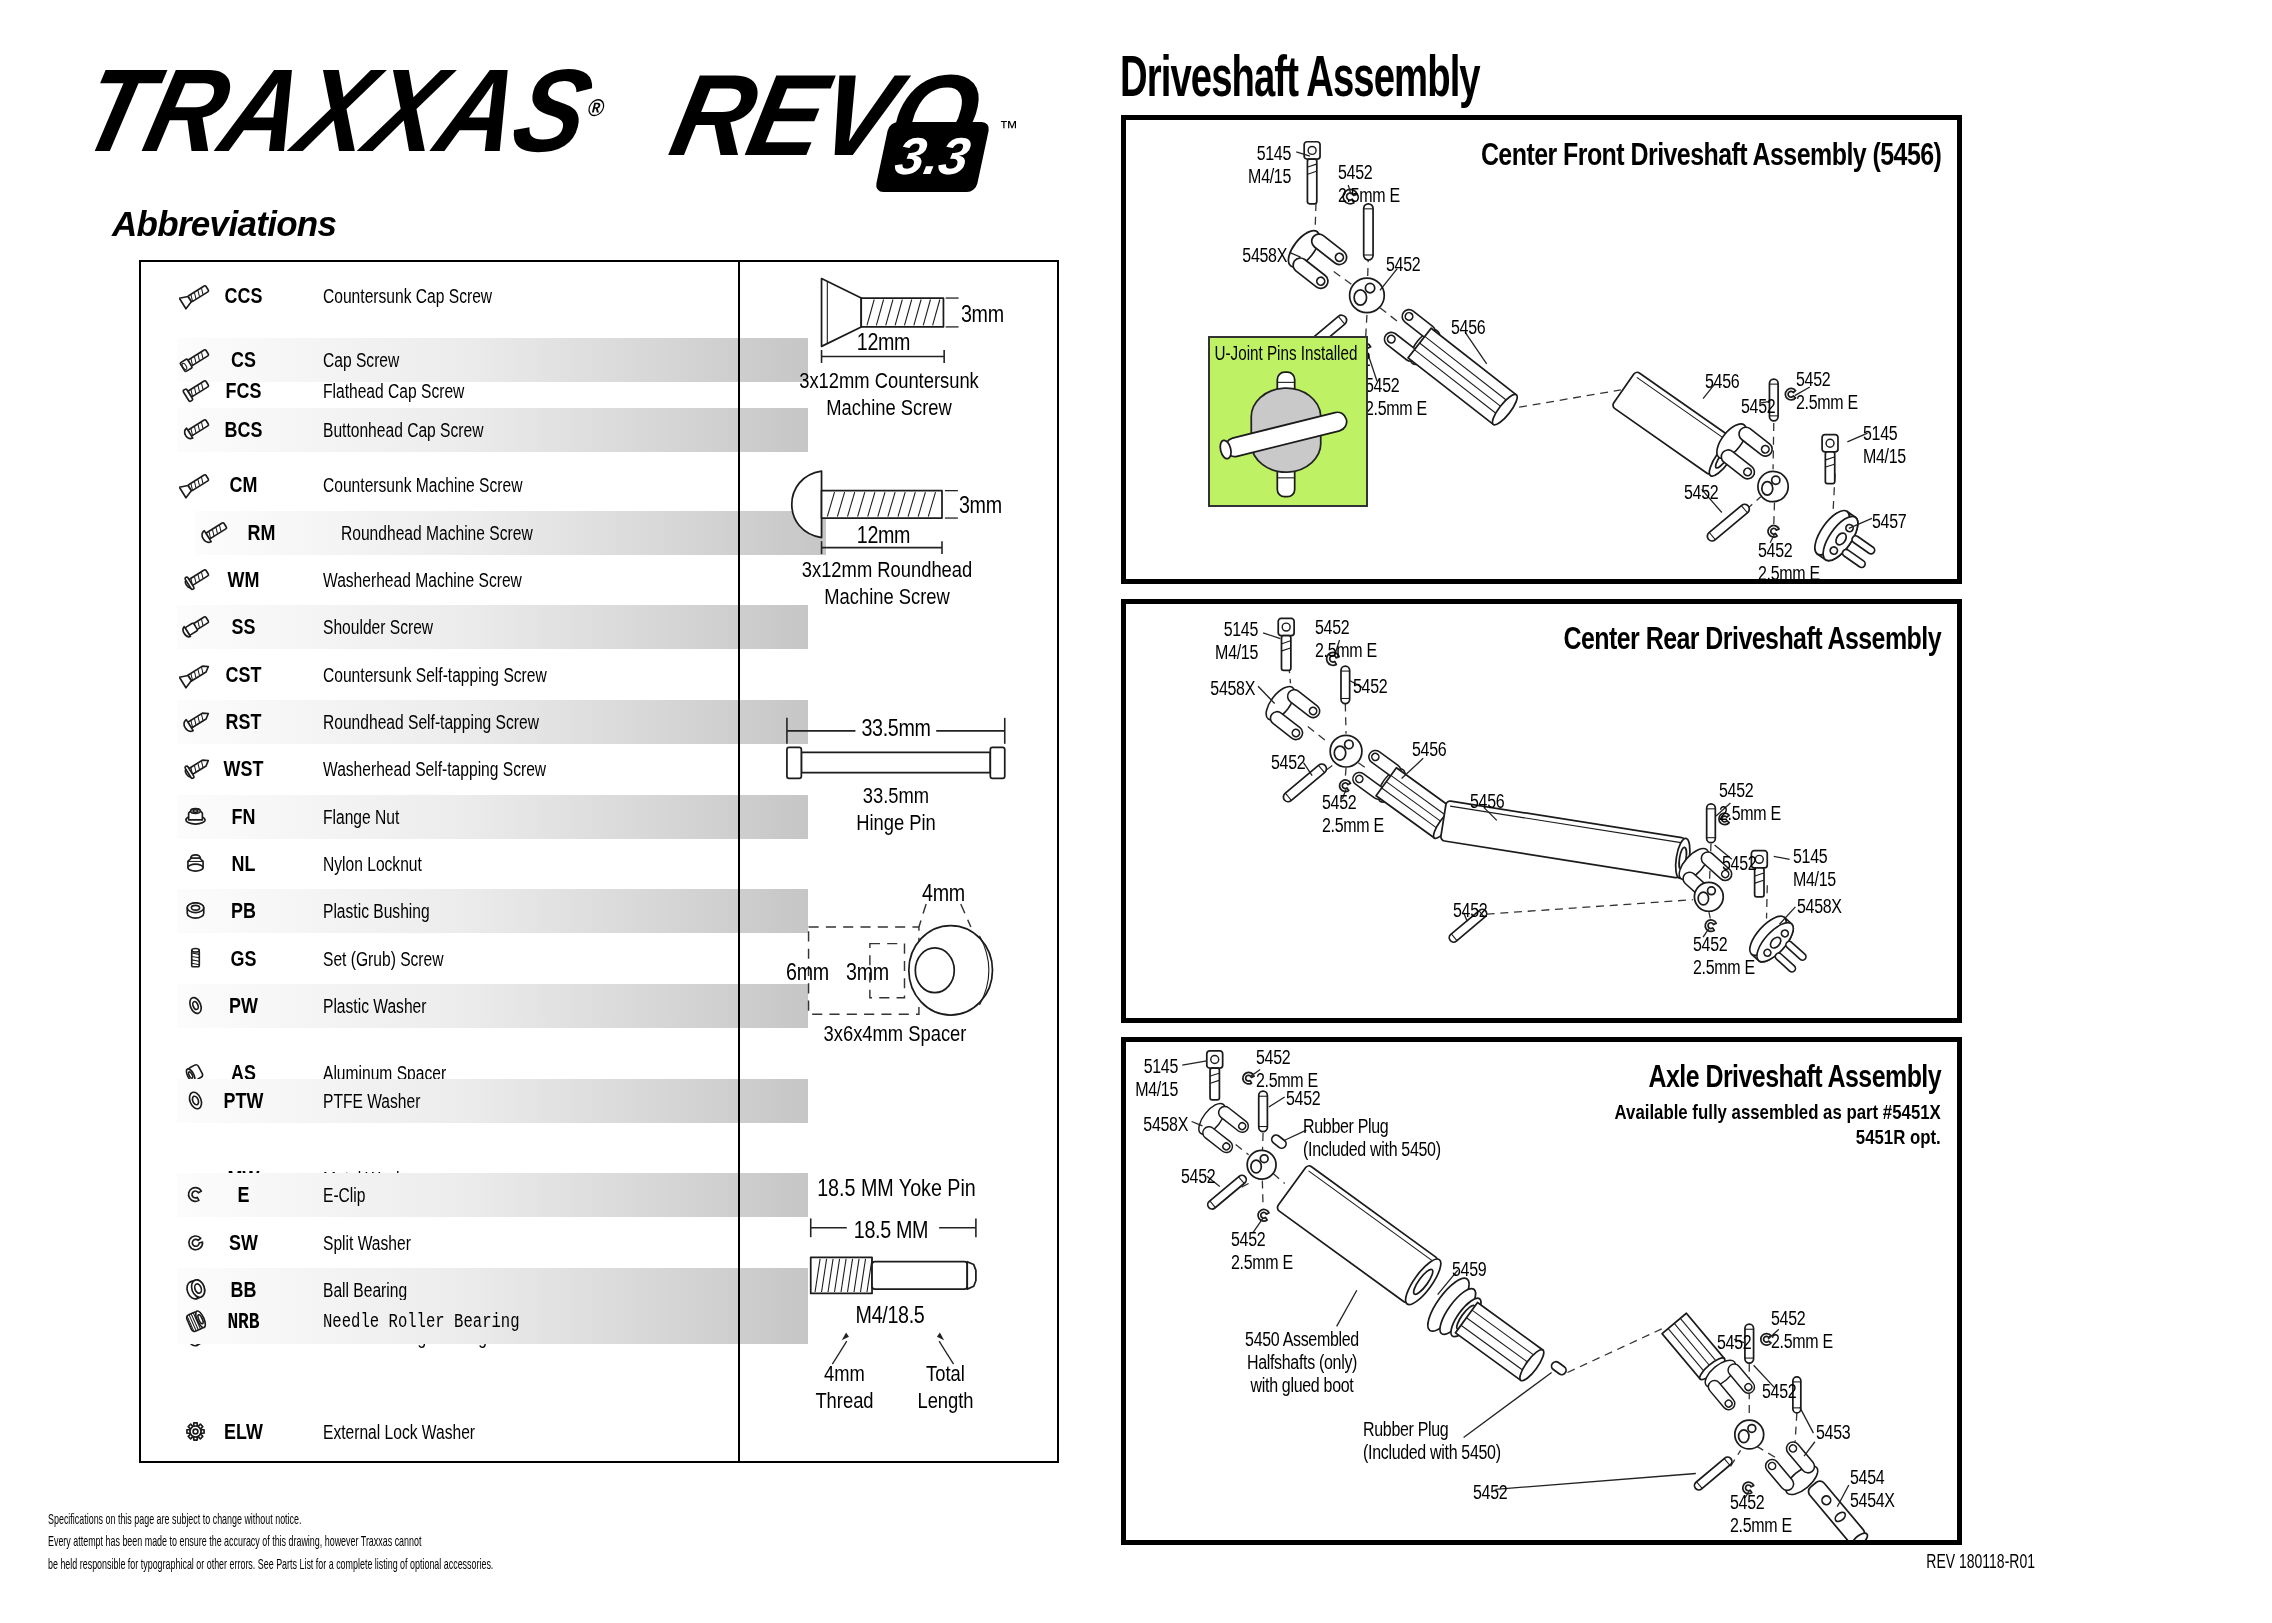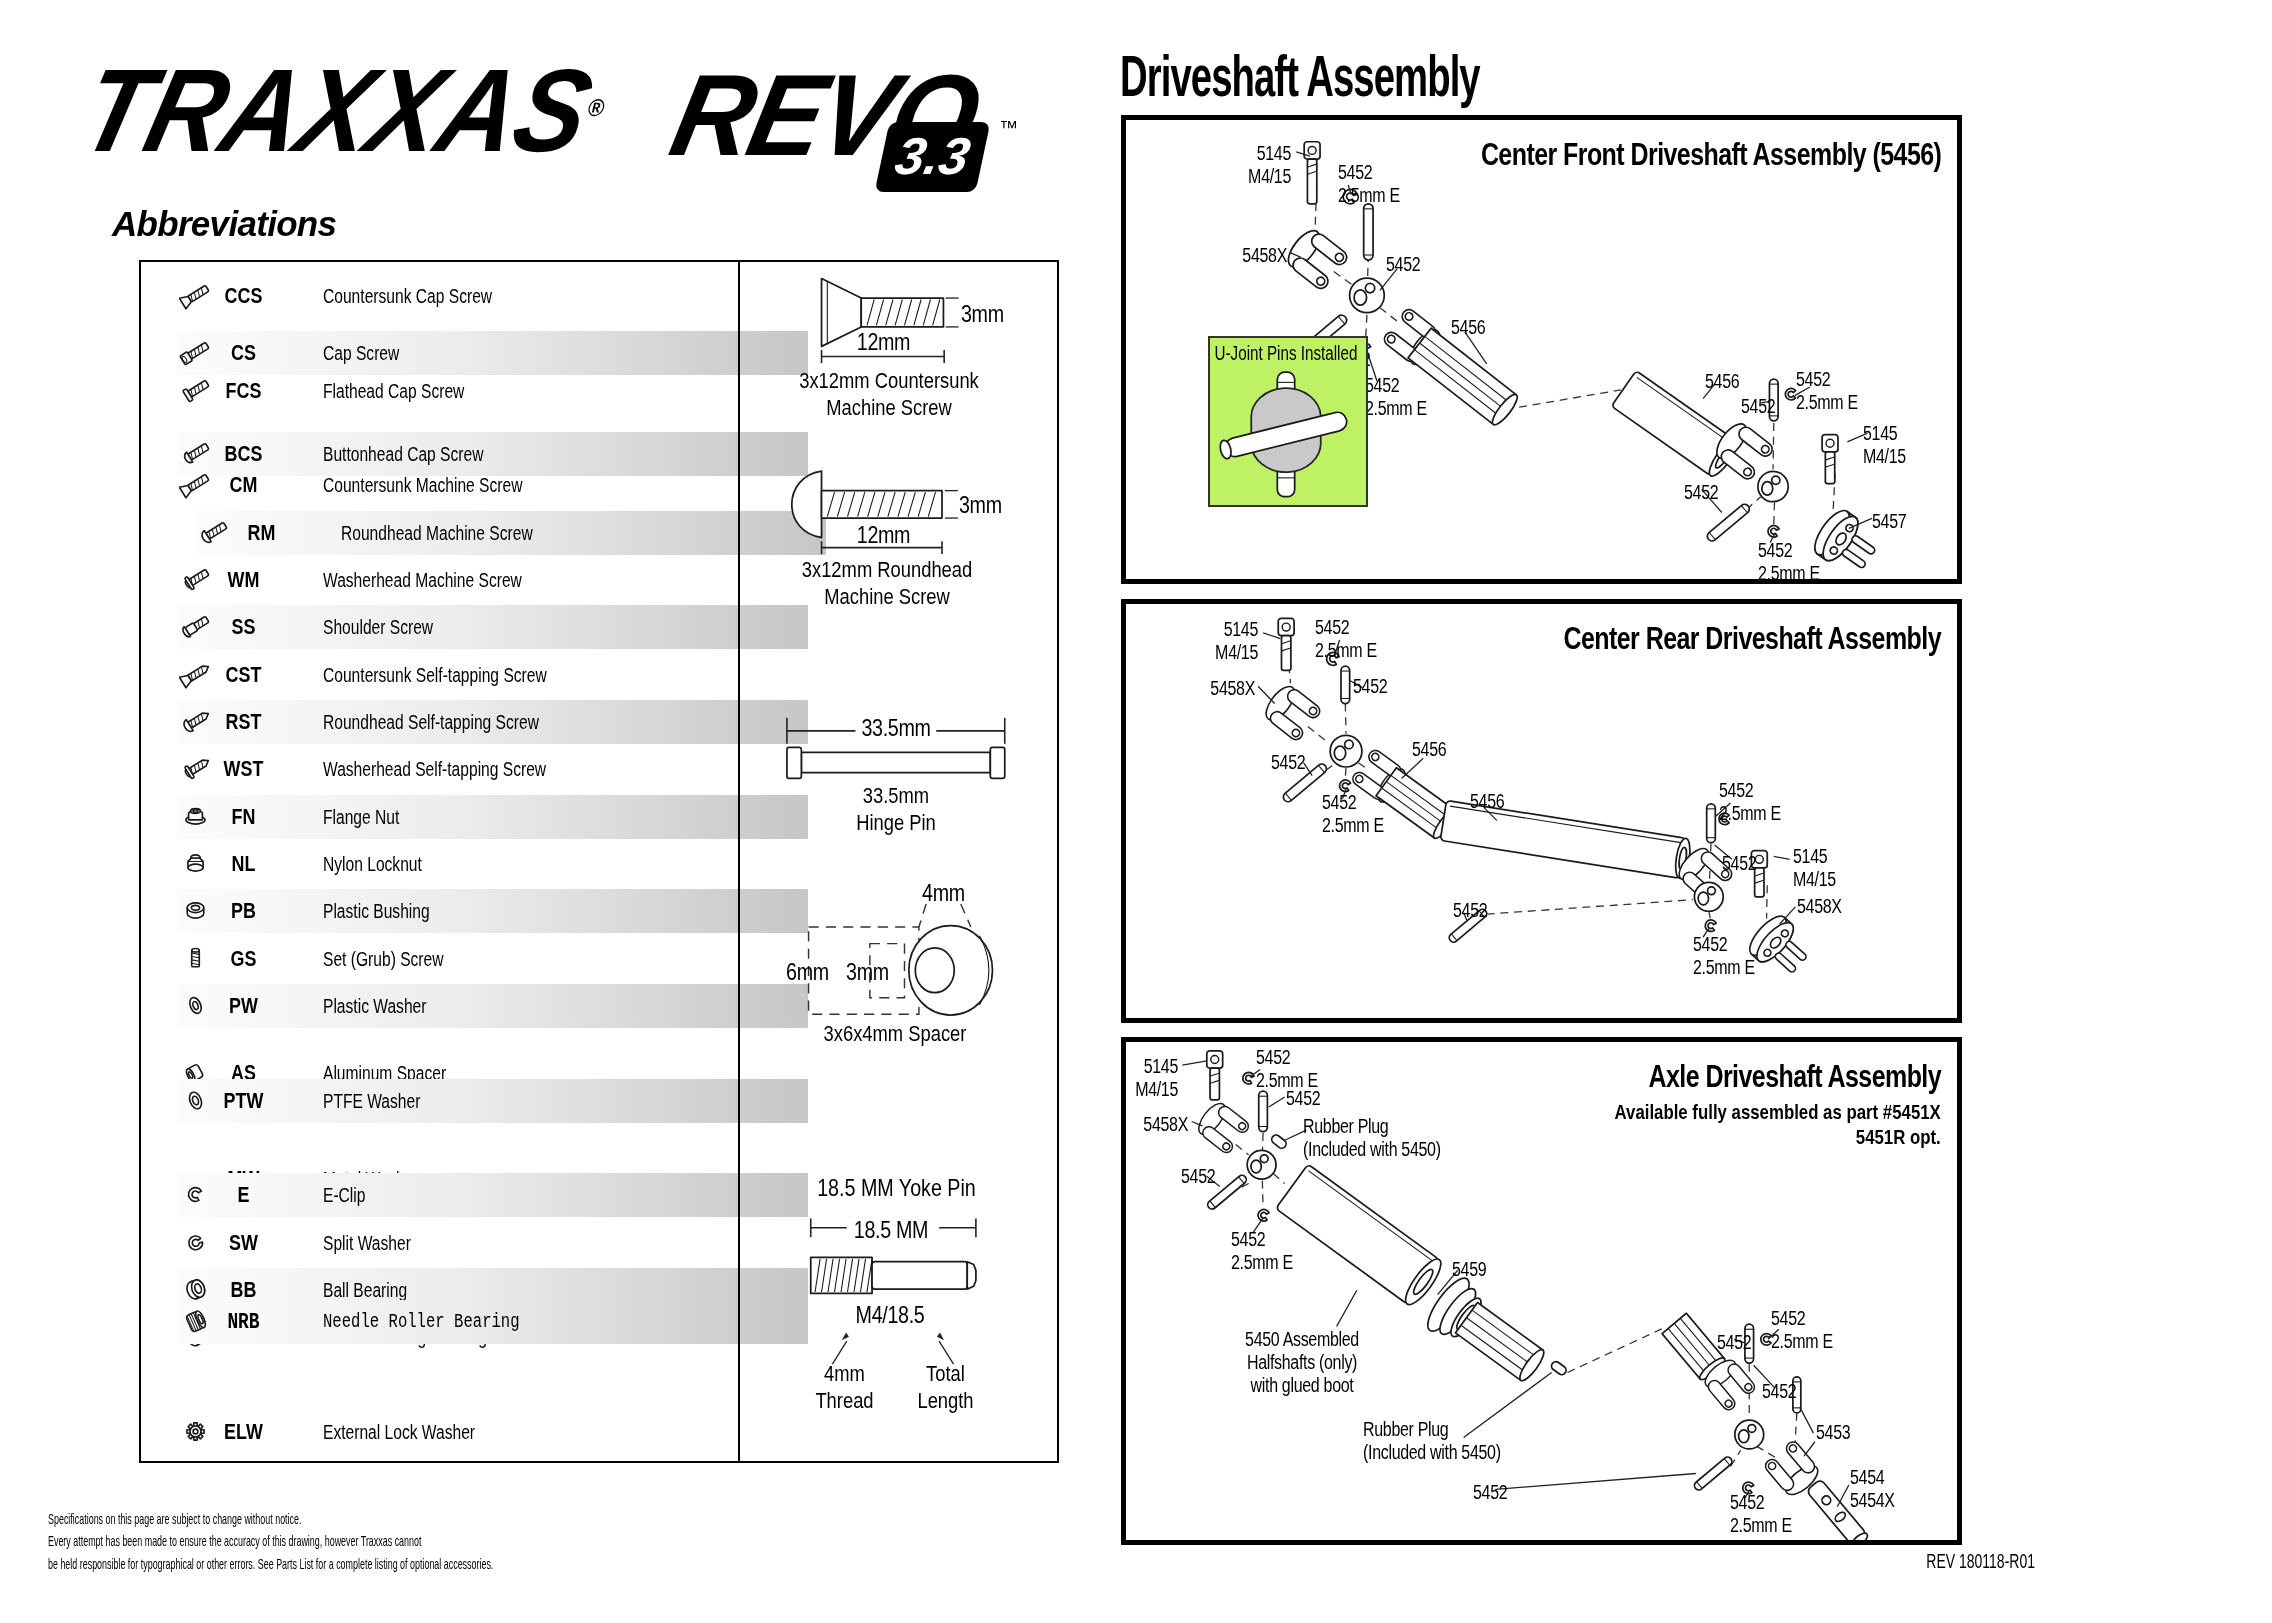--- a/index.html
+++ b/index.html
@@ -94,21 +94,21 @@
               <line class="t" x1="-5" y1="-4.5" x2="-8" y2="4.5"></line>
               <line class="t" x1="1" y1="-4.5" x2="-2" y2="4.5"></line>
               <line class="t" x1="7" y1="-4.5" x2="4" y2="4.5"></line>
               <line class="t" x1="13" y1="-4.5" x2="10" y2="4.5"></line>
               <path class="p" d="M-22,-9 L-10,-4.5 L-10,4.5 L-22,9 Z"></path>
             </g>
           </svg>
           <div class="abbr">CCS</div>
           <div class="desc">Countersunk Cap Screw</div>
         </div>
-        <div class="arow" style="top: 67px;">
+        <div class="arow" style="top: 74px;">
           <div class="band"></div>
           <svg class="icon" width="33" height="35" viewBox="0 0 46 48">
             <g transform="translate(23,24) rotate(-32)">
               <rect class="p" x="-10" y="-5" width="30" height="10" rx="2"></rect>
               <line class="t" x1="-5" y1="-4.5" x2="-8" y2="4.5"></line>
               <line class="t" x1="1" y1="-4.5" x2="-2" y2="4.5"></line>
               <line class="t" x1="7" y1="-4.5" x2="4" y2="4.5"></line>
               <line class="t" x1="13" y1="-4.5" x2="10" y2="4.5"></line>
               <rect class="p" x="-22" y="-7.5" width="12" height="15" rx="2"></rect>
               <ellipse class="t" cx="-19" cy="0" rx="2.5" ry="5"></ellipse>
@@ -124,21 +124,21 @@
               <line class="t" x1="-5" y1="-4.5" x2="-8" y2="4.5"></line>
               <line class="t" x1="1" y1="-4.5" x2="-2" y2="4.5"></line>
               <line class="t" x1="7" y1="-4.5" x2="4" y2="4.5"></line>
               <line class="t" x1="13" y1="-4.5" x2="10" y2="4.5"></line>
               <rect class="p" x="-16" y="-9.5" width="6" height="19" rx="2"></rect>
             </g>
           </svg>
           <div class="abbr">FCS</div>
           <div class="desc">Flathead Cap Screw</div>
         </div>
-        <div class="arow" style="top: 168px; text-decoration: underline;">
+        <div class="arow" style="top: 144px; text-decoration: underline;">
           <div class="band"></div>
           <svg class="icon" width="33" height="35" viewBox="0 0 46 48">
             <g transform="translate(23,24) rotate(-32)">
               <rect class="p" x="-10" y="-5" width="30" height="10" rx="2"></rect>
               <line class="t" x1="-5" y1="-4.5" x2="-8" y2="4.5"></line>
               <line class="t" x1="1" y1="-4.5" x2="-2" y2="4.5"></line>
               <line class="t" x1="7" y1="-4.5" x2="4" y2="4.5"></line>
               <line class="t" x1="13" y1="-4.5" x2="10" y2="4.5"></line>
               <path class="p" d="M-10,-8.5 C-19,-7 -19,7 -10,8.5 Z"></path>
             </g>

